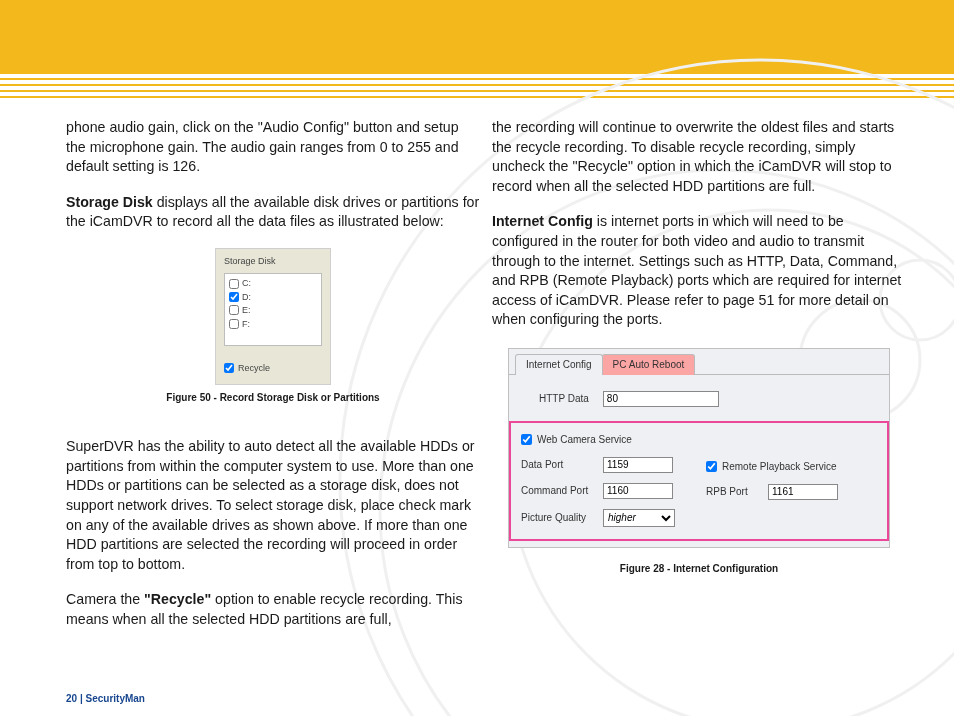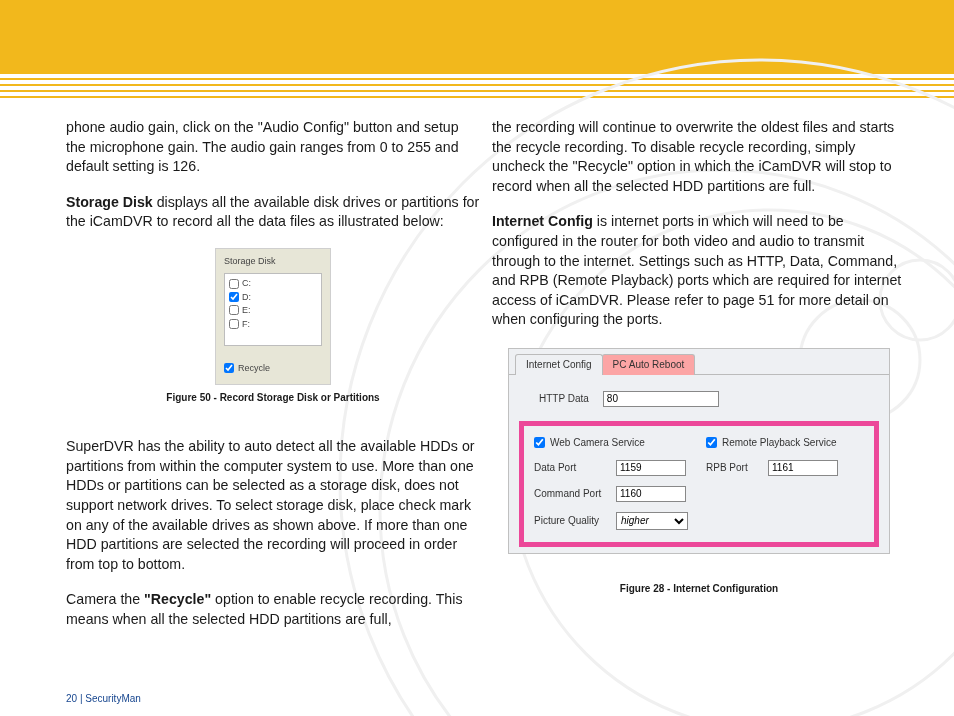--- a/index.html
+++ b/index.html
@@ -124,45 +124,46 @@
   }
   .http-row input {
     width: 116px;
     height: 16px;
     font-size: 10px;
     padding: 0 3px;
     border: 1px solid #888;
     background: #fff;
   }
   .svc-frame {
-    margin: 0 10px;
-    border: 5px solid #ec4899;
+    margin: 0 0;
+    border: 2px solid #ec4899;
     display: flex;
     padding: 10px 6px 12px 10px;
     gap: 10px;
+    align-items: center;
   }
   .svc-col { flex: 1; display: flex; flex-direction: column; gap: 10px; }
   .svc-check { display: flex; align-items: center; gap: 5px; font-size: 10px; }
   .svc-check input[type=checkbox]{ width:11px; height:11px; margin:0;}
   .kv { display: flex; align-items: center; gap: 8px; }
   .kv .k { width: 74px; }
   .kv input {
     width: 70px; height: 16px; font-size: 10px; padding: 0 3px;
     border: 1px solid #888; background: #fff;
   }
   .kv select {
     width: 72px; height: 18px; font-size: 10px;
     border: 1px solid #888; background: #fff; font-style: italic;
   }
   .footer {
     position: absolute;
     left: 66px;
     bottom: 10px;
     font-size: 10px;
-    font-weight: 400;
+    font-weight: 700;
     color: #17468f;
   }
   .spacer-after-fig1 { height: 26px; }
 </style>
 </head>
 <body>
 
 <svg class="bg-arcs" width="954" height="716">
   <g fill="none" stroke="#f0f0f0" stroke-width="3">
     <circle cx="760" cy="480" r="420"></circle>
@@ -271,18 +272,18 @@
               <input type="checkbox" checked="" style="">
               <span>Remote Playback Service</span>
             </div>
             <div class="kv">
               <span class="k" style="width:54px">RPB Port</span>
               <input type="text" value="1161" style="">
             </div>
           </div>
         </div>
       </div>
-      <div class="fig-caption" style="margin-top:28px">Figure 28 - Internet Configuration</div>
+      <div class="fig-caption" style="margin-top:14px">Figure 28 - Internet Configuration</div>
     </div>
   </div>
 </div>
 
 <div class="footer">20  |  SecurityMan</div>
 
 </body></html>

